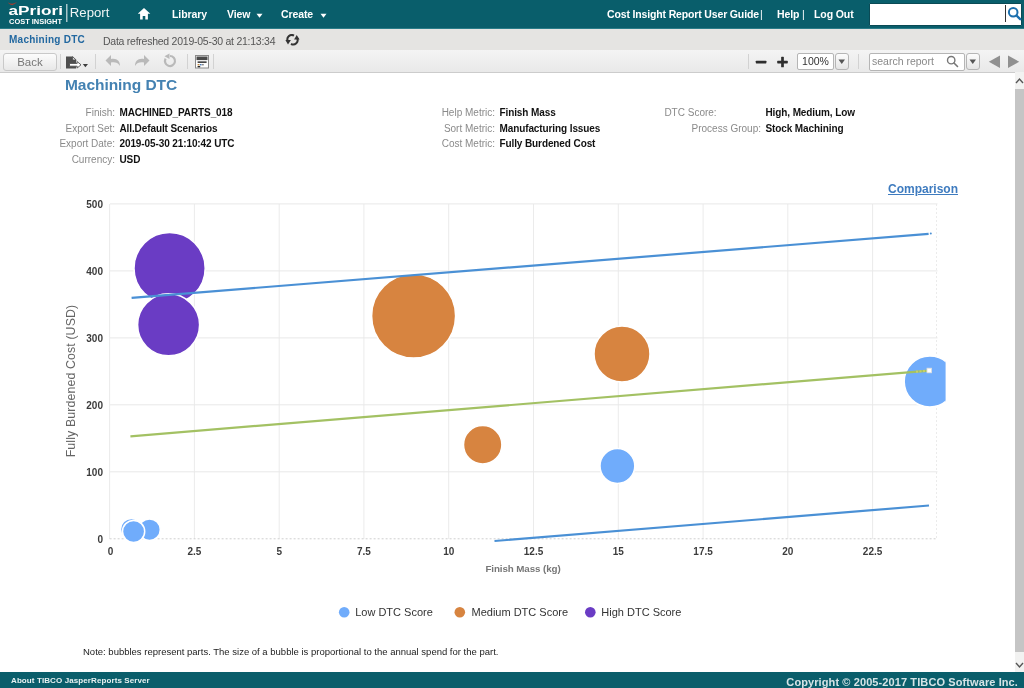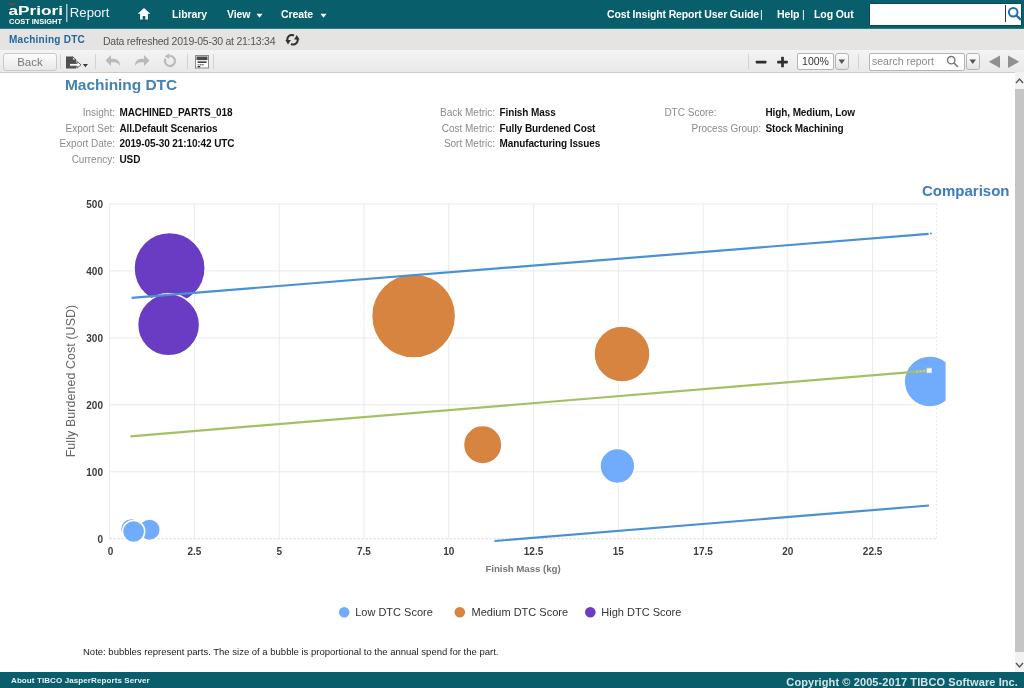--- a/index.html
+++ b/index.html
@@ -142,38 +142,38 @@
 <svg class="abs" style="left:988px;top:55px" width="13" height="14">
     <path d="M12 0.5 L12 13 L0.8 6.75 Z" fill="#909090"></path>
   </svg>
 <svg class="abs" style="left:1007px;top:55px" width="13" height="14">
     <path d="M1 0.5 L1 13 L12.2 6.75 Z" fill="#909090"></path>
   </svg>
 
 <span class="abs" style="left:65px;top:75.5px;font-size:15.5px;font-weight:bold;color:#4482b2;letter-spacing:-0.05px;">Machining DTC</span>
 
 <div class="abs" style="left:0px;top:103px;">
-  <div class="mrow"><span class="mlabel" style="display:inline-block;width:115px;text-align:right;">Insight:</span> <span class="mval">MACHINED_PARTS_018</span></div>
+  <div class="mrow"><span class="mlabel" style="display:inline-block;width:115px;text-align:right;">Finish:</span> <span class="mval">MACHINED_PARTS_018</span></div>
   <div class="mrow"><span class="mlabel" style="display:inline-block;width:115px;text-align:right;">Export Set:</span> <span class="mval">All.Default Scenarios</span></div>
   <div class="mrow"><span class="mlabel" style="display:inline-block;width:115px;text-align:right;">Export Date:</span> <span class="mval">2019-05-30 21:10:42 UTC</span></div>
   <div class="mrow"><span class="mlabel" style="display:inline-block;width:115px;text-align:right;">Currency:</span> <span class="mval">USD</span></div>
 </div>
 
 <div class="abs" style="left:380px;top:103px;">
-  <div class="mrow"><span class="mlabel" style="display:inline-block;width:115px;text-align:right;">Back Metric:</span> <span class="mval">Finish Mass</span></div>
+  <div class="mrow"><span class="mlabel" style="display:inline-block;width:115px;text-align:right;">Help Metric:</span> <span class="mval">Finish Mass</span></div>
+  <div class="mrow"><span class="mlabel" style="display:inline-block;width:115px;text-align:right;">Sort Metric:</span> <span class="mval">Manufacturing Issues</span></div>
   <div class="mrow"><span class="mlabel" style="display:inline-block;width:115px;text-align:right;">Cost Metric:</span> <span class="mval">Fully Burdened Cost</span></div>
-  <div class="mrow"><span class="mlabel" style="display:inline-block;width:115px;text-align:right;">Sort Metric:</span> <span class="mval">Manufacturing Issues</span></div>
 </div>
 
 <div class="abs" style="left:620px;top:103px;">
   <div class="mrow"><span class="mlabel" style="display:inline-block;width:141px;text-align:center;">DTC Score:</span> <span class="mval">High, Medium, Low</span></div>
   <div class="mrow"><span class="mlabel" style="display:inline-block;width:141px;text-align:right;">Process Group:</span> <span class="mval">Stock Machining</span></div>
 </div>
 
-<span class="abs" style="left:922px;top:182px;font-size:15px;font-weight:bold;color:#3e7bbf;">Comparison</span>
+<span class="abs" style="left:888px;top:182px;font-size:12px;font-weight:bold;color:#3e7bbf;text-decoration:underline;">Comparison</span>
 
 <svg class="abs" style="left:0;top:0" width="1024" height="688" viewBox="0 0 1024 688">
 
   <g stroke="#ebebeb" stroke-width="1">
     <line x1="109.6" y1="204" x2="109.6" y2="539"></line>
     <line x1="194.4" y1="204" x2="194.4" y2="539"></line>
     <line x1="279.2" y1="204" x2="279.2" y2="539"></line>
     <line x1="363.9" y1="204" x2="363.9" y2="539"></line>
     <line x1="448.7" y1="204" x2="448.7" y2="539"></line>
     <line x1="533.5" y1="204" x2="533.5" y2="539"></line>

